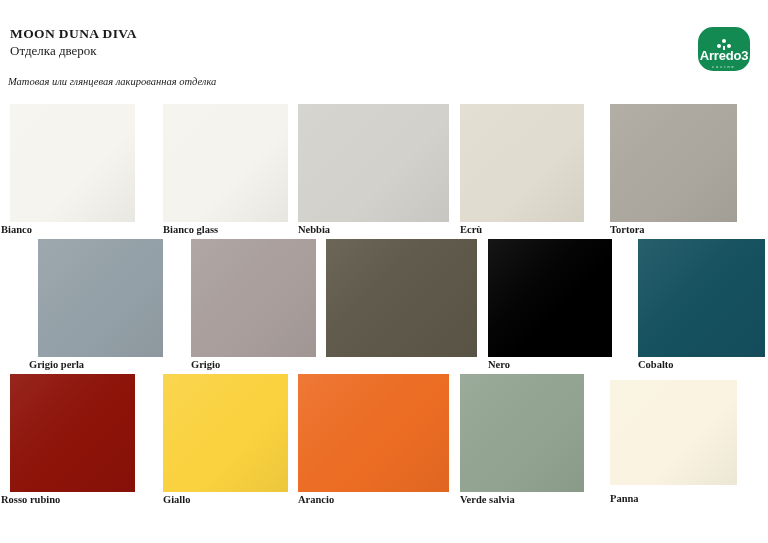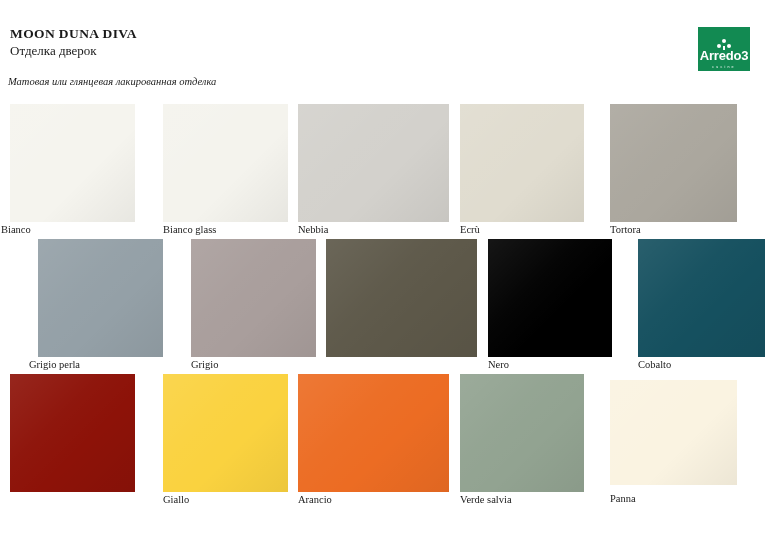--- a/index.html
+++ b/index.html
@@ -52,20 +52,21 @@
     top: 27px;
     width: 52px;
     height: 44px;
     background: #128a52;
     display: flex;
     flex-direction: column;
     align-items: center;
     justify-content: center;
     box-sizing: border-box;
     padding-top: 12px;
+    border-radius: 15px;
   }
   .logo-mark {
     width: 14px;
     height: 11px;
     position: relative;
     margin-bottom: 1px;
   }
   .logo-mark i {
     position: absolute;
     width: 4px;
@@ -106,20 +107,21 @@
     width: 100%;
     height: 118px;
     display: block;
   }
   .swatch .caption {
     font-size: 10.5px;
     color: #1a1a1a;
     line-height: 14px;
     margin-top: 1px;
     white-space: nowrap;
+    font-weight: bold;
   }
 
   
   .c0 { left: 10px;  width: 125px; }
   .c1 { left: 163px; width: 125px; }
   .c2 { left: 298px; width: 151px; }
   .c3 { left: 460px; width: 124px; }
   .c4 { left: 610px; width: 127px; }
 
   
@@ -191,20 +193,21 @@
   <span class="chip" style="background: linear-gradient(135deg, rgba(255, 255, 255, 0.086) 0%, rgba(255, 255, 255, 0.02) 38%, rgba(0, 0, 0, 0) 60%, rgba(0, 0, 0, 0.055) 100%), rgb(0, 0, 0);"></span>
   <div class="caption">Nero</div>
 </div>
 <div class="swatch c4 r1">
   <span class="chip" style="background: linear-gradient(135deg, rgba(255, 255, 255, 0.086) 0%, rgba(255, 255, 255, 0.02) 38%, rgba(0, 0, 0, 0) 60%, rgba(0, 0, 0, 0.055) 100%), rgb(21, 80, 95);"></span>
   <div class="caption">Cobalto</div>
 </div>
 
 <div class="swatch c0 r2">
   <span class="chip" style="background: linear-gradient(135deg, rgba(255, 255, 255, 0.086) 0%, rgba(255, 255, 255, 0.02) 38%, rgba(0, 0, 0, 0) 60%, rgba(0, 0, 0, 0.055) 100%), rgb(141, 18, 8);"></span>
+  <div class="caption">Rosso rubino</div>
 </div>
 <div class="swatch c1 r2">
   <span class="chip" style="background: linear-gradient(135deg, rgba(255, 255, 255, 0.086) 0%, rgba(255, 255, 255, 0.02) 38%, rgba(0, 0, 0, 0) 60%, rgba(0, 0, 0, 0.055) 100%), rgb(250, 210, 63);"></span>
   <div class="caption">Giallo</div>
 </div>
 <div class="swatch c2 r2">
   <span class="chip" style="background: linear-gradient(135deg, rgba(255, 255, 255, 0.086) 0%, rgba(255, 255, 255, 0.02) 38%, rgba(0, 0, 0, 0) 60%, rgba(0, 0, 0, 0.055) 100%), rgb(236, 108, 35);"></span>
   <div class="caption">Arancio</div>
 </div>
 <div class="swatch c3 r2">

